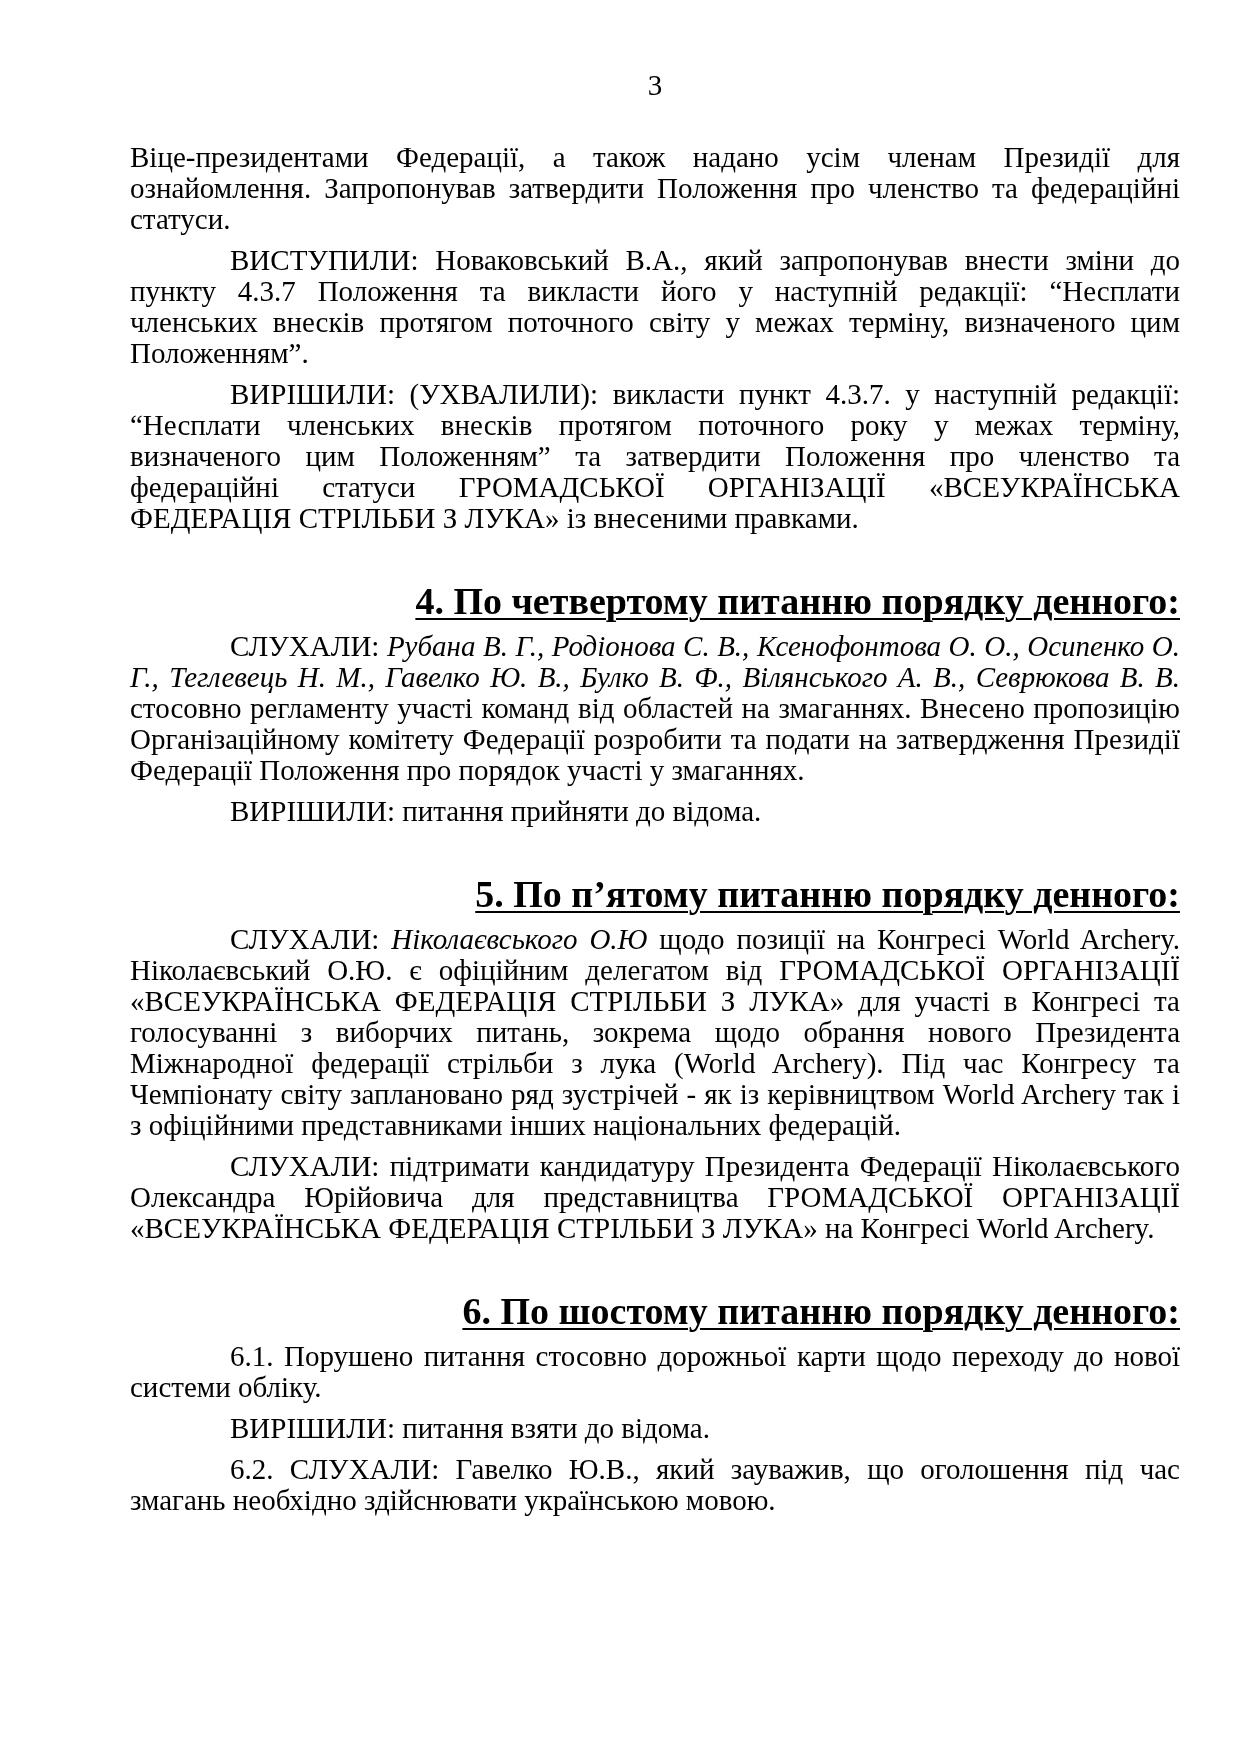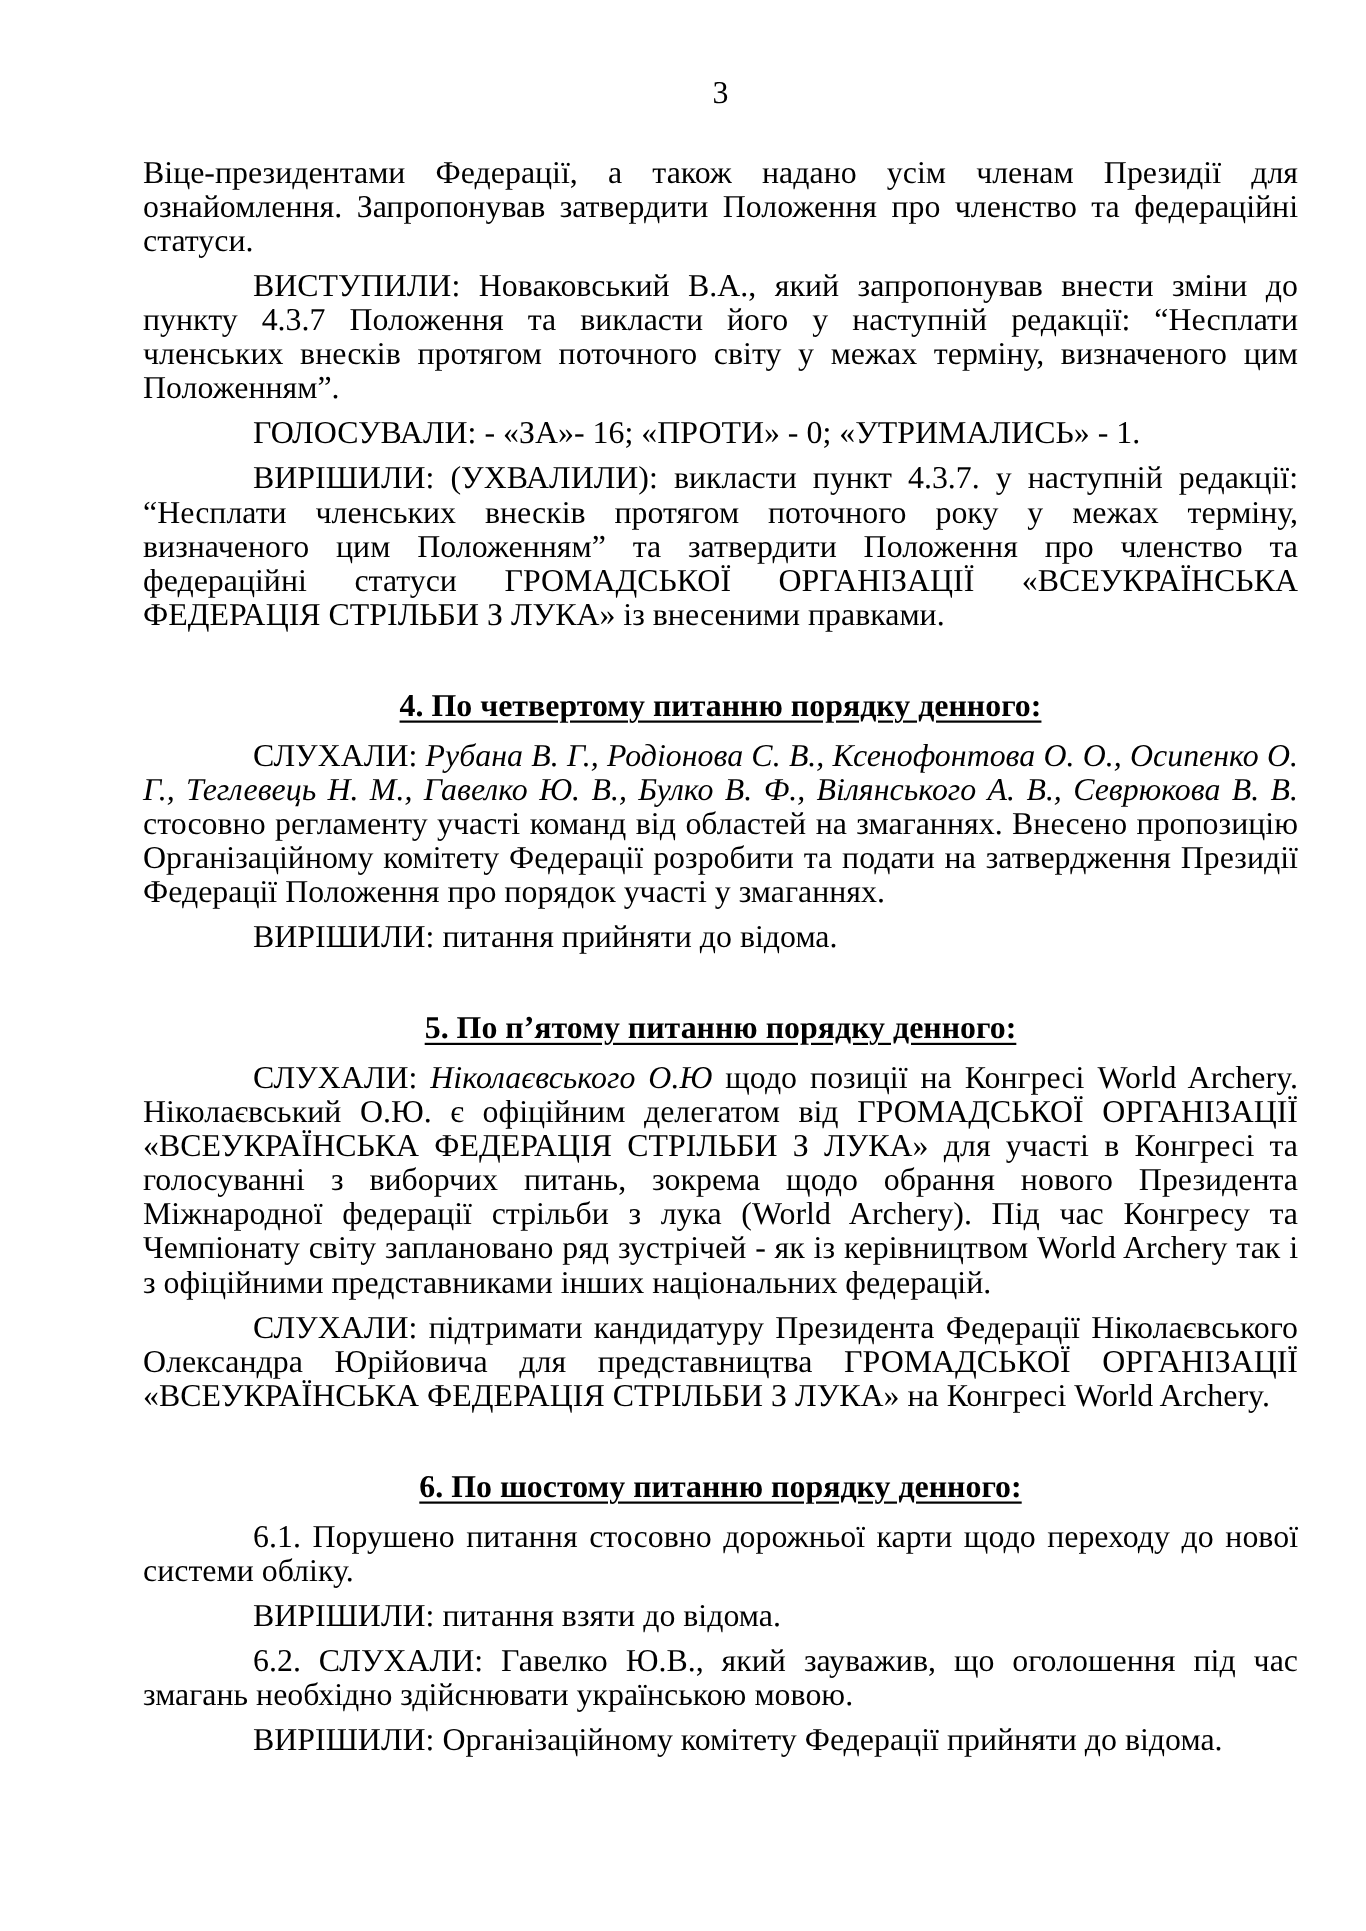--- a/index.html
+++ b/index.html
@@ -26,48 +26,47 @@
   }
   p.body {
     margin: 0 0 10px 0;
     text-align: justify;
     text-indent: 100px;
   }
   p.no-indent {
     text-indent: 0;
   }
   .heading {
-    font-size: 29px;
+    font-size: 38px;
     font-weight: bold;
     text-decoration: underline;
     text-decoration-thickness: 2px;
     text-underline-offset: 4px;
     margin: 52px 0 14px 0;
     text-indent: 0;
-    text-align: center;
+    text-align: right;
     line-height: 31px;
   }
   .gap-before {
     margin-top: 45px;
   }
   b { font-weight: normal; }
   i.names { }
 </style>
 </head>
 <body>
 
 <div class="page">
 
   <div class="page-number">3</div>
 
   <p class="body no-indent"><span>Віце-президентами Федерації, а також надано усім членам Президії для ознайомлення. Запропонував затвердити Положення про членство та федераційні статуси.</span></p>
 
   <p class="body"><b>ВИСТУПИЛИ</b><span>: Новаковський В.А., який запропонував внести зміни до пункту 4.3.7 Положення та викласти його у наступній редакції: “Несплати членських внесків протягом поточного світу у межах терміну, визначеного цим Положенням”.</span></p>
 
-  <p class="body"><b>ГОЛОСУВАЛИ: - «ЗА»- 16; «ПРОТИ» - 0; «УТРИМАЛИСЬ» - 1.</b></p>
 
   <p class="body"><b>ВИРІШИЛИ: (УХВАЛИЛИ):</b><span> викласти пункт 4.3.7. у наступній редакції: “Несплати членських внесків протягом поточного року у межах терміну, визначеного цим Положенням” та затвердити Положення про членство та федераційні статуси ГРОМАДСЬКОЇ ОРГАНІЗАЦІЇ «ВСЕУКРАЇНСЬКА ФЕДЕРАЦІЯ СТРІЛЬБИ З ЛУКА» із внесеними правками.</span></p>
 
   <div class="heading">4. По четвертому питанню порядку денного:</div>
 
   <p class="body"><b>СЛУХАЛИ:</b><i class="names"> Рубана В. Г., Родіонова С. В., Ксенофонтова О. О., Осипенко О. Г., Теглевець Н. М., Гавелко Ю. В., Булко В. Ф., Вілянського А. В., Севрюкова В. В.</i><span> стосовно регламенту участі команд від областей на змаганнях. Внесено пропозицію Організаційному комітету Федерації розробити та подати на затвердження Президії Федерації Положення про порядок участі у змаганнях.</span></p>
 
   <p class="body"><b>ВИРІШИЛИ:</b><span> питання прийняти до відома.</span></p>
 
   <div class="heading">5. По п’ятому питанню порядку денного:</div>
@@ -77,15 +76,14 @@
   <p class="body"><b>СЛУХАЛИ</b><span>: підтримати кандидатуру Президента Федерації Ніколаєвського Олександра Юрійовича для представництва ГРОМАДСЬКОЇ ОРГАНІЗАЦІЇ «ВСЕУКРАЇНСЬКА ФЕДЕРАЦІЯ СТРІЛЬБИ З ЛУКА» на Конгресі World Archery.</span></p>
 
   <div class="heading">6. По шостому питанню порядку денного:</div>
 
   <p class="body"><b>6.1.</b><span> Порушено питання стосовно дорожньої карти щодо переходу до нової системи обліку.</span></p>
 
   <p class="body"><b>ВИРІШИЛИ:</b><span> питання взяти до відома.</span></p>
 
   <p class="body gap-before"><b>6.2. СЛУХАЛИ</b><span>: Гавелко Ю.В., який зауважив, що оголошення під час змагань необхідно здійснювати українською мовою.</span></p>
 
-  <p class="body"><b>ВИРІШИЛИ:</b><span> Організаційному комітету Федерації прийняти до відома.</span></p>
 
 </div>
 
 </body></html>

